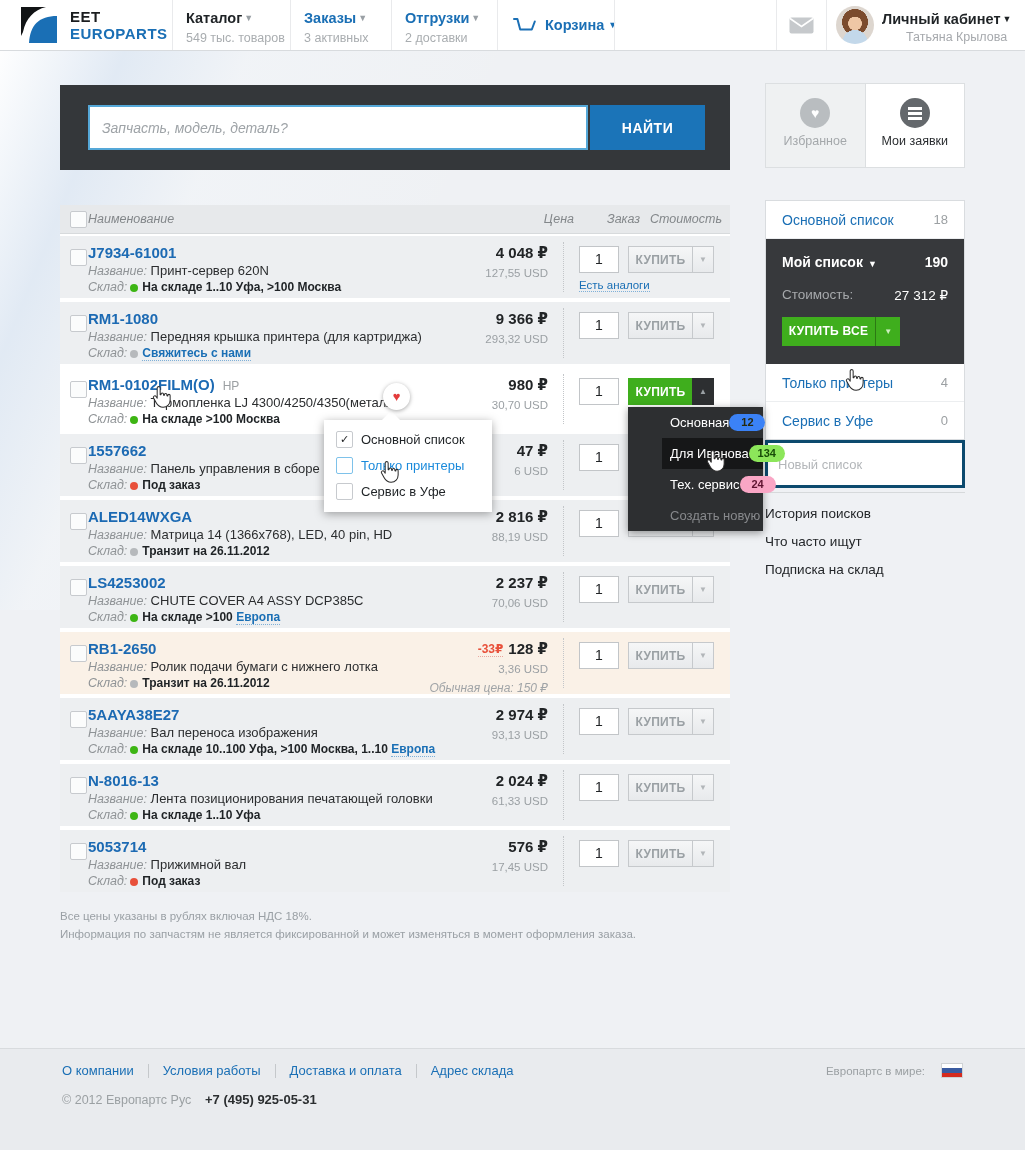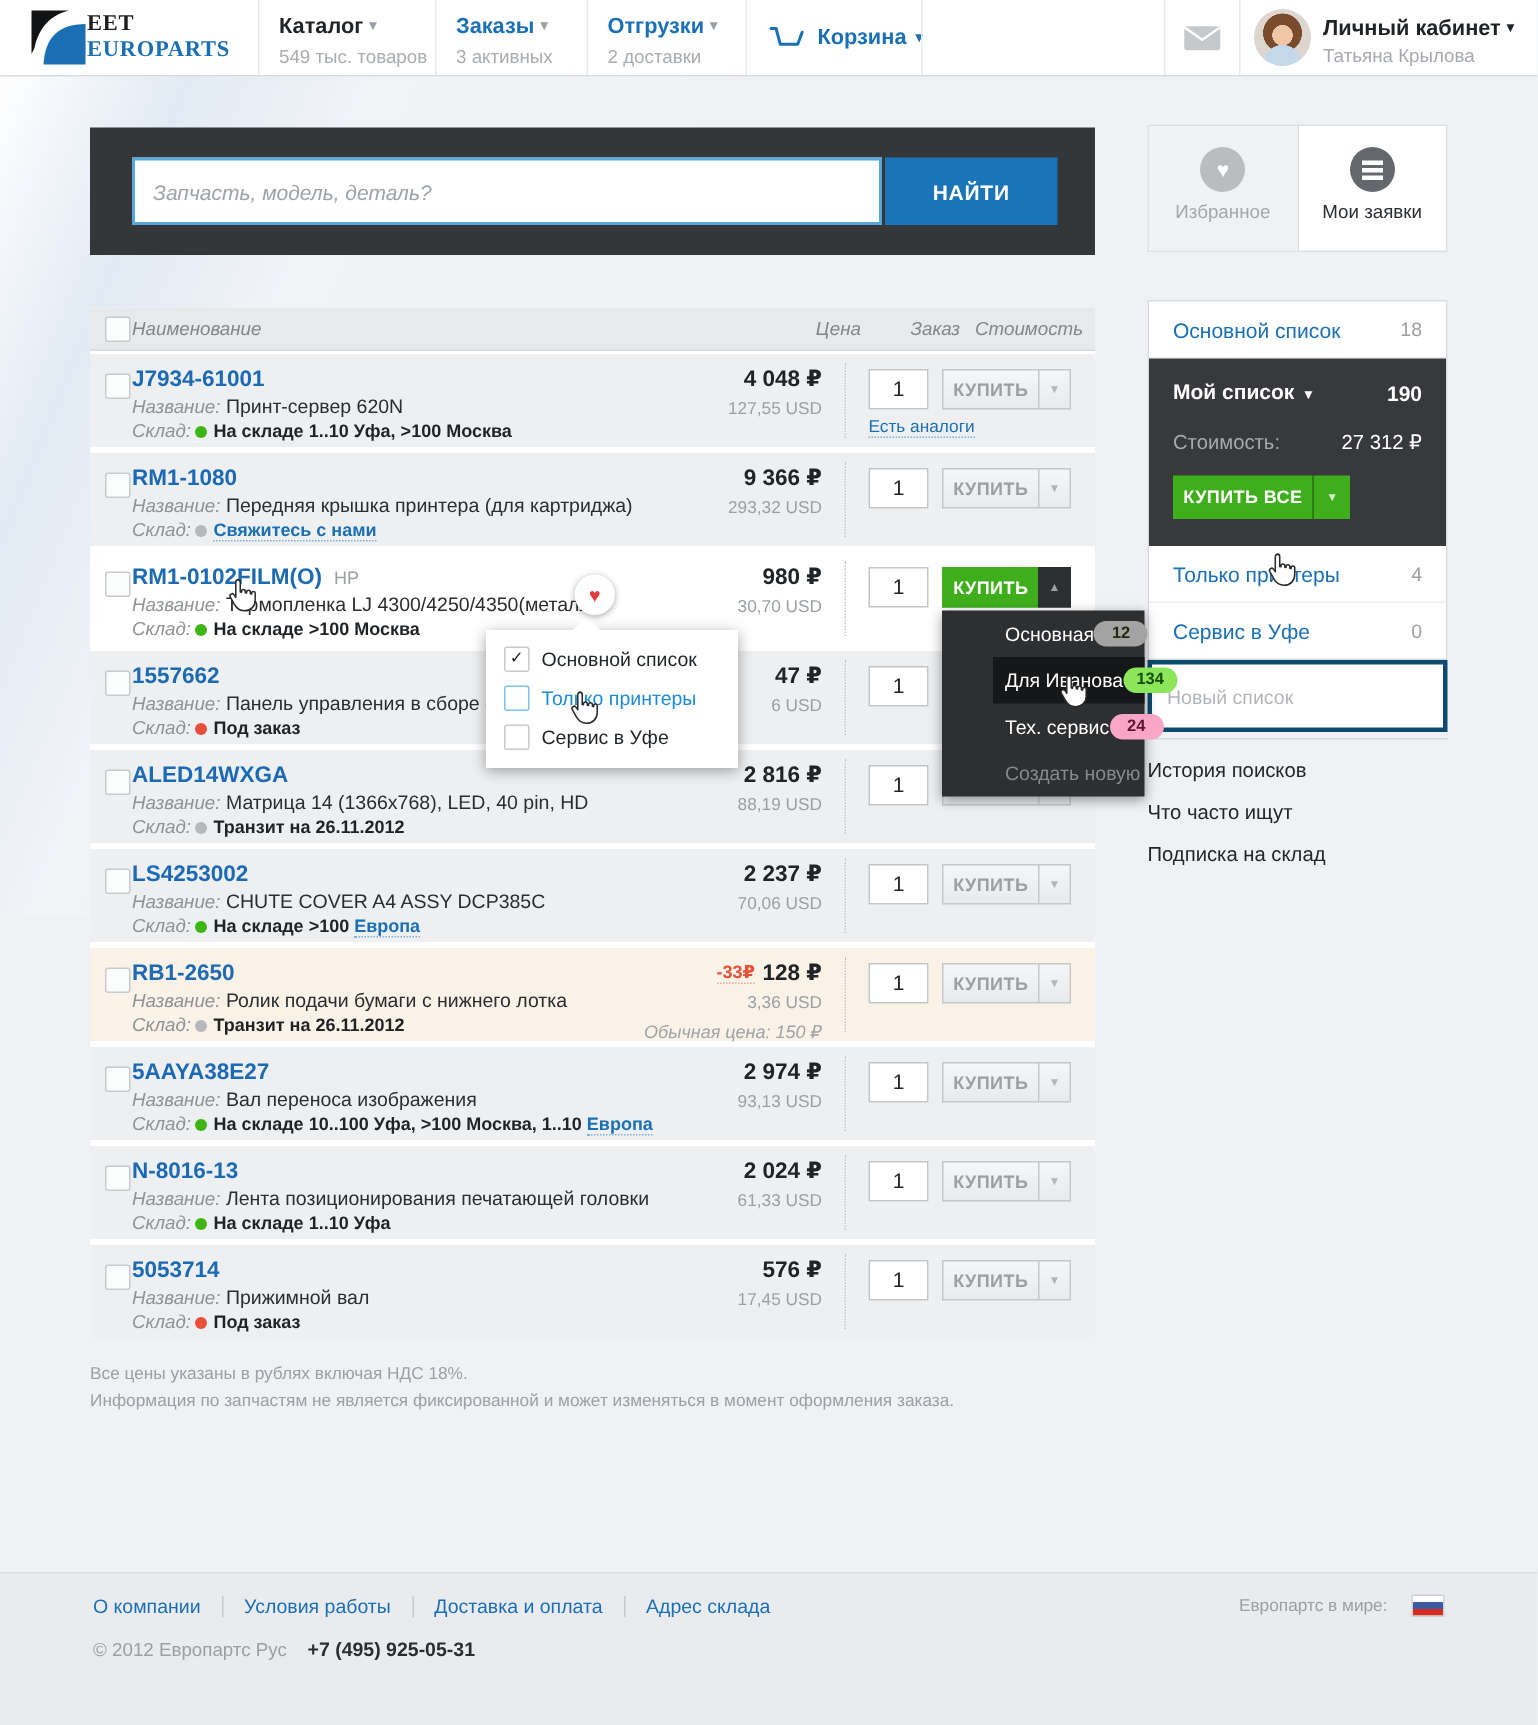--- a/index.html
+++ b/index.html
@@ -4,41 +4,41 @@
 <style>
   html,body{margin:0;padding:0;width:1025px;height:1150px;overflow:hidden;
     font-family:"Liberation Sans","DejaVu Sans",sans-serif;background:#eff1f4;position:relative;}
   body::before{content:"";position:absolute;left:0;top:50px;right:0;height:560px;z-index:0;
     background:linear-gradient(112deg, rgba(255,255,255,.95) 0%, rgba(214,228,244,.55) 10%, rgba(244,248,252,.35) 20%, rgba(240,242,245,0) 42%);}
 
   
   .topbar{position:absolute;left:0;top:0;width:1025px;height:50px;background:#fff;border-bottom:1px solid #d8dbde;z-index:5;}
   .tsep{position:absolute;top:0;width:1px;height:50px;background:#e9eaec;}
   .logo{position:absolute;left:20px;top:6px;display:flex;align-items:center;cursor:pointer;}
-  .logo-txt{margin-left:0;line-height:1;font-family:Liberation Serif, serif;}
+  .logo-txt{margin-left:12px;line-height:1;}
   .logo-l1{font-weight:bold;font-size:15px;color:#1b1d1f;letter-spacing:.5px;}
   .logo-l2{font-weight:bold;font-size:15px;color:#1a6fb5;letter-spacing:.5px;margin-top:2px;}
   .navitem{position:absolute;top:8px;line-height:1.25;cursor:pointer;}
   .nav-label{font-size:14.5px;font-weight:bold;}
   .c-dark{color:#1f2326;} .c-blue{color:#1a6fb5;}
   .nav-caret{font-size:9px;color:#9aa0a5;vertical-align:2px;margin-left:2px;}
   .nav-sub{font-size:12.5px;color:#a9adb0;margin-top:3px;}
   .cartitem{position:absolute;left:512px;top:0;height:50px;display:flex;align-items:center;cursor:pointer;}
   .cart-label{font-size:14.5px;font-weight:bold;color:#1a6fb5;margin-left:7px;}
   .cart-caret{font-size:9px;color:#1a6fb5;margin-left:4px;vertical-align:1px;}
   .mailbox{position:absolute;left:776px;top:0;width:50px;height:50px;display:flex;align-items:center;justify-content:center;cursor:pointer;}
   .avatar{position:absolute;left:836px;top:6px;width:38px;height:38px;border-radius:50%;cursor:pointer;
     background:
       radial-gradient(circle at 50% 96%, #c3d8ea 0 30%, rgba(0,0,0,0) 31%),
       radial-gradient(circle at 50% 46%, #efc7a5 0 24%, rgba(0,0,0,0) 25%),
       radial-gradient(circle at 50% 42%, #7b4b2d 0 44%, rgba(0,0,0,0) 45%),
       #ddd6cf;}
   .account{position:absolute;left:882px;top:9px;line-height:1.2;cursor:pointer;}
   .acct-title{font-size:14.5px;font-weight:bold;color:#1f2326;}
-  .acct-name{font-size:12.5px;color:#a6a9ad;margin-top:2px;}
+  .acct-name{font-size:12.5px;color:#a6a9ad;margin-top:2px;margin-left:24px;}
 
   
   .searchpanel{position:absolute;left:60px;top:85px;width:670px;height:85px;background:#34373a;z-index:2;}
   .searchinput{position:absolute;left:28px;top:20px;width:472px;height:41px;border:2px solid #55a8d8;background:#fff;
     font-style:italic;font-size:14px;color:#c2410c;padding:0 12px;outline:none;font-family:inherit;}
   .searchinput::placeholder{color:#9ea3a7;font-style:italic;}
   .searchbtn{position:absolute;right:25px;top:20px;width:115px;height:45px;background:#1b74b8;border:none;color:#fff;
     font-weight:bold;font-size:14px;letter-spacing:.5px;cursor:pointer;font-family:inherit;}
 
   
@@ -101,21 +101,21 @@
   .favitem.hoverblue .favlabel{color:#1a8adb;}
 
   
   .buydrop{position:absolute;left:628px;top:407px;width:135px;background:#2d2f31;z-index:22;box-shadow:0 2px 8px rgba(0,0,0,.4);}
   .dropitem{height:31px;display:flex;align-items:center;justify-content:space-between;padding:0 8px 0 8px;cursor:pointer;margin-left:34px;}
   .dropitem .dlabel{font-size:13px;color:#fff;white-space:nowrap;}
   .dropitem.dactive{background:#161718;}
   .dropitem.dmuted .dlabel{color:#87898c;}
   .badge{min-width:30px;height:17px;border-radius:9px;text-align:center;line-height:17px;font-size:11px;font-weight:bold;color:#27290e;padding:0 3px;}
   .badge:empty{display:none;}
-  .badge[data-badge="yellow"]{background:#a3a3a3;}
+  .badge[data-badge="yellow"]{background:#3b82f6;}
   .badge[data-badge="green"]{background:#8ce65a;color:#174d08;}
   .badge[data-badge="pink"]{background:#f9a6c5;color:#5e1330;}
 
   
   .side-tabs{position:absolute;left:765px;top:83px;width:200px;height:85px;background:#fff;border:1px solid #dcdfe1;box-sizing:border-box;z-index:2;display:flex;}
   .side-tab{width:50%;height:100%;text-align:center;cursor:pointer;position:relative;}
   .side-tab.inactive{background:#eff1f2;}
   .side-tab + .side-tab{border-left:1px solid #dcdfe1;}
   .tabicon{width:30px;height:30px;border-radius:50%;margin:14px auto 6px auto;position:relative;}
   .icon-heart{background:#b9bdc0;color:#fff;text-align:center;line-height:30px;font-size:14px;}

